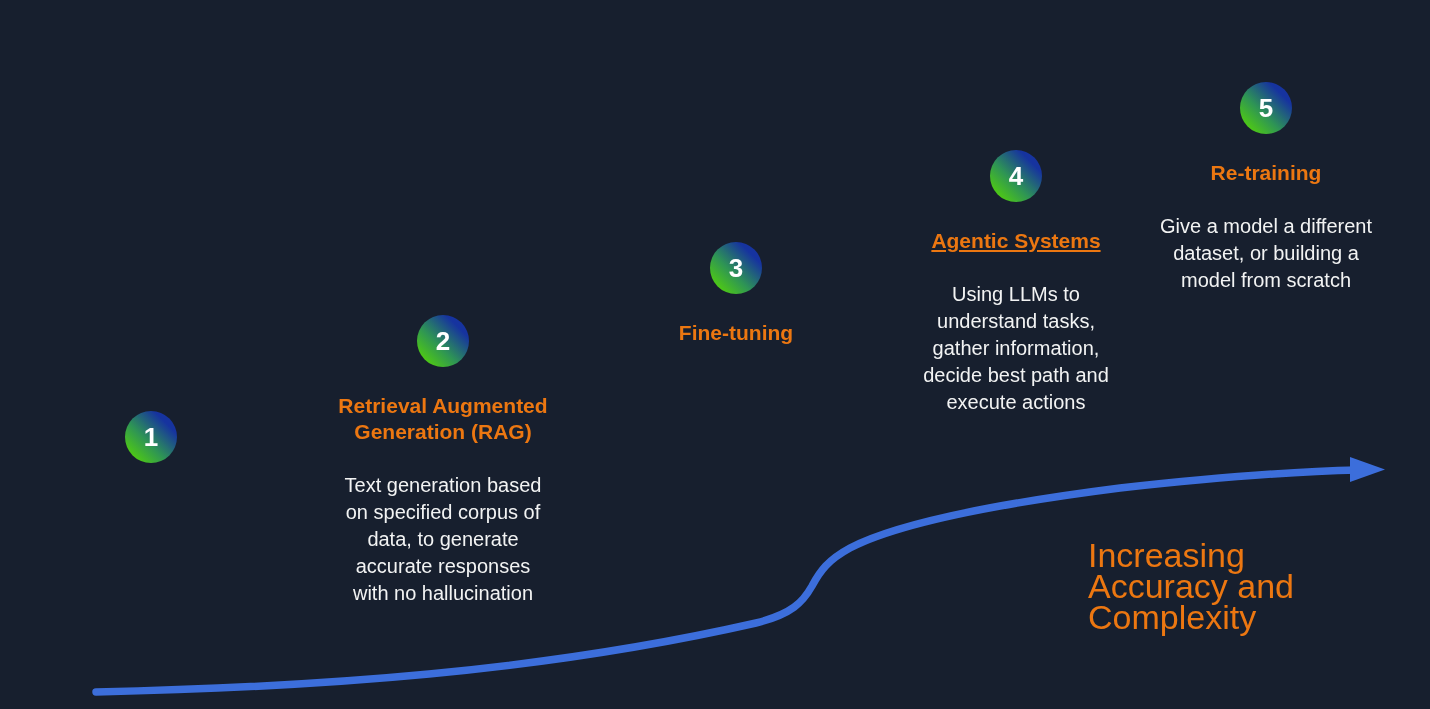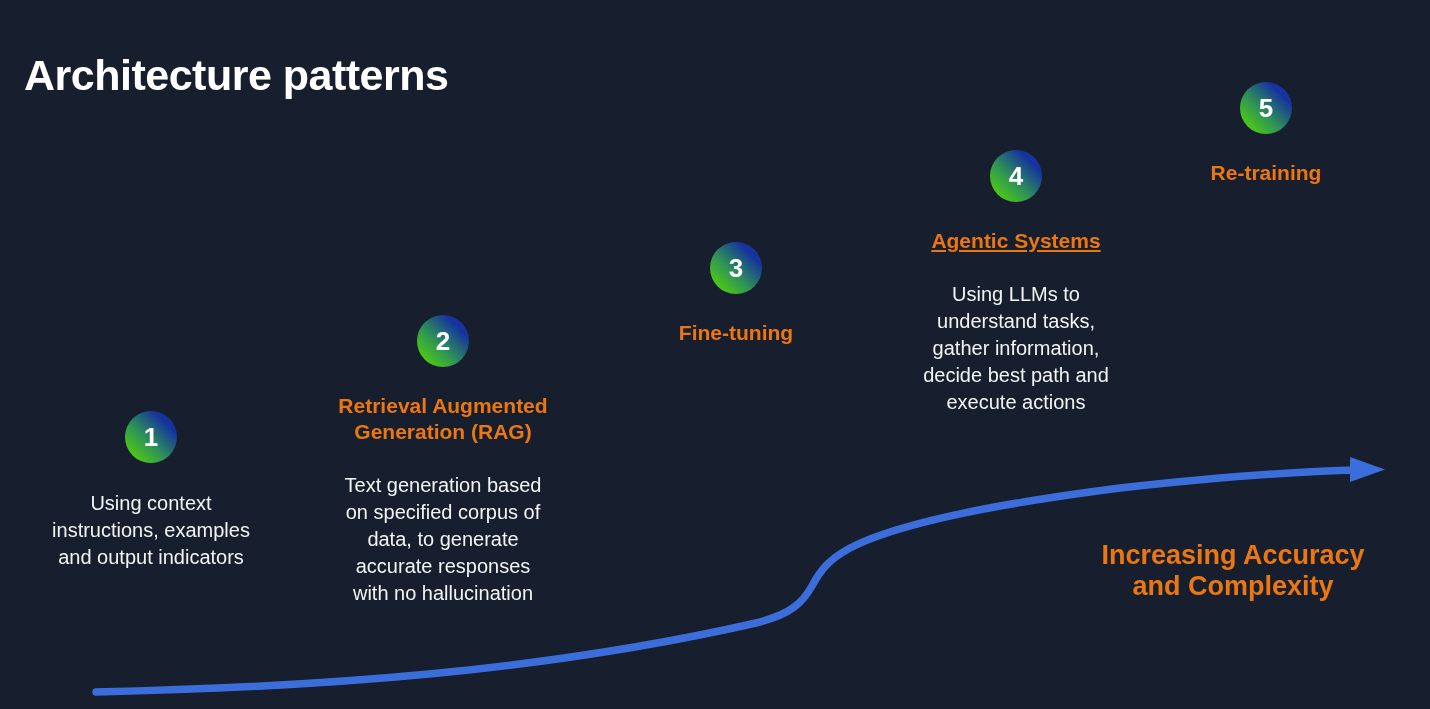--- a/index.html
+++ b/index.html
@@ -62,24 +62,24 @@
     color: #f2f3f3;
     font-size: 20px;
     font-weight: 400;
     line-height: 27px;
   }
   .axis-annotation {
     position: absolute;
     left: 1088px;
     top: 540px;
     width: 290px;
-    text-align: center;
+    text-align: left;
     color: #ec7711;
-    font-size: 27px;
-    font-weight: 700;
+    font-size: 34px;
+    font-weight: 400;
     line-height: 31px;
   }
   .growth-arrow {
     position: absolute;
     left: 0;
     top: 0;
     width: 1430px;
     height: 709px;
     pointer-events: none;
   }
@@ -92,27 +92,25 @@
   <svg class="growth-arrow" viewBox="0 0 1430 709" xmlns="http://www.w3.org/2000/svg">
     <path d="M 96 692
              C 320 687, 540 672, 756 623
              C 792 614, 803 602, 812 586
              C 820 571, 828 560, 850 548
              C 900 522, 1010 502, 1120 488
              C 1230 476, 1310 471, 1358 470" fill="none" stroke="#3c6edb" stroke-width="7.5" stroke-linecap="round"></path>
     <polygon points="1350,457 1385,469.5 1350,482" fill="#3c6edb"></polygon>
   </svg>
 
-  <h1 class="slide-title">Architecture patterns</h1>
 
   <div class="step" style="left:16px; top:411px; width:270px;">
     <div class="badge">
       <span class="badge-number">1</span>
     </div>
-    <div class="step-desc" style="max-width:228px;">Using context instructions, examples and output indicators</div>
   </div>
 
   <div class="step" style="left:283px; top:315px; width:320px;">
     <div class="badge">
       <span class="badge-number">2</span>
     </div>
     <div class="step-heading" style="max-width:240px;">Retrieval Augmented Generation (RAG)</div>
     <div class="step-desc" style="max-width:202px;">Text generation based on specified corpus of data, to generate accurate responses with no hallucination</div>
   </div>
 
@@ -129,17 +127,18 @@
     </div>
     <div class="step-heading" style="max-width:260px;text-decoration:underline;">Agentic Systems</div>
     <div class="step-desc" style="max-width:212px;">Using LLMs to understand tasks, gather information, decide best path and execute actions</div>
   </div>
 
   <div class="step" style="left:1116px; top:82px; width:300px;">
     <div class="badge">
       <span class="badge-number">5</span>
     </div>
     <div class="step-heading" style="max-width:240px;text-align:center;">Re-training</div>
+    <div class="step-desc" style="max-width:218px;">Give a model a different dataset, or building a model from scratch</div>
   </div>
 
   <div class="axis-annotation">Increasing Accuracy and Complexity</div>
 
 </div>
 
 </body></html>

